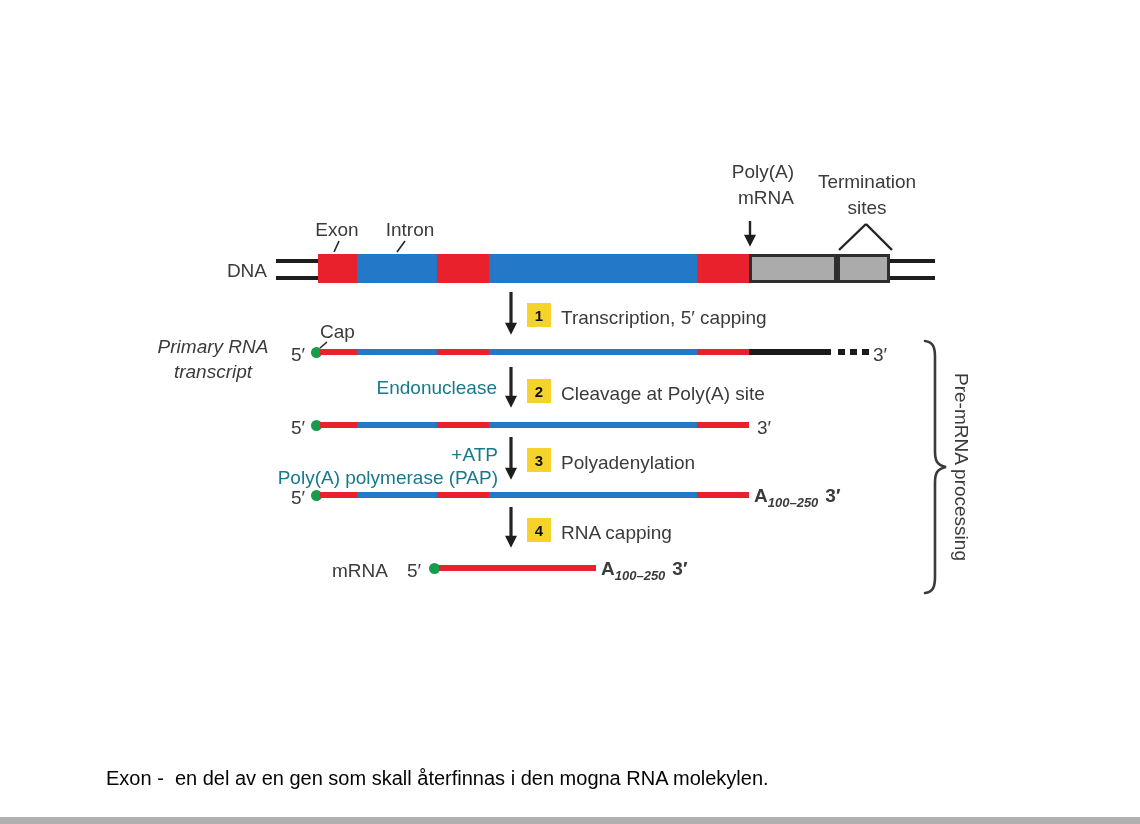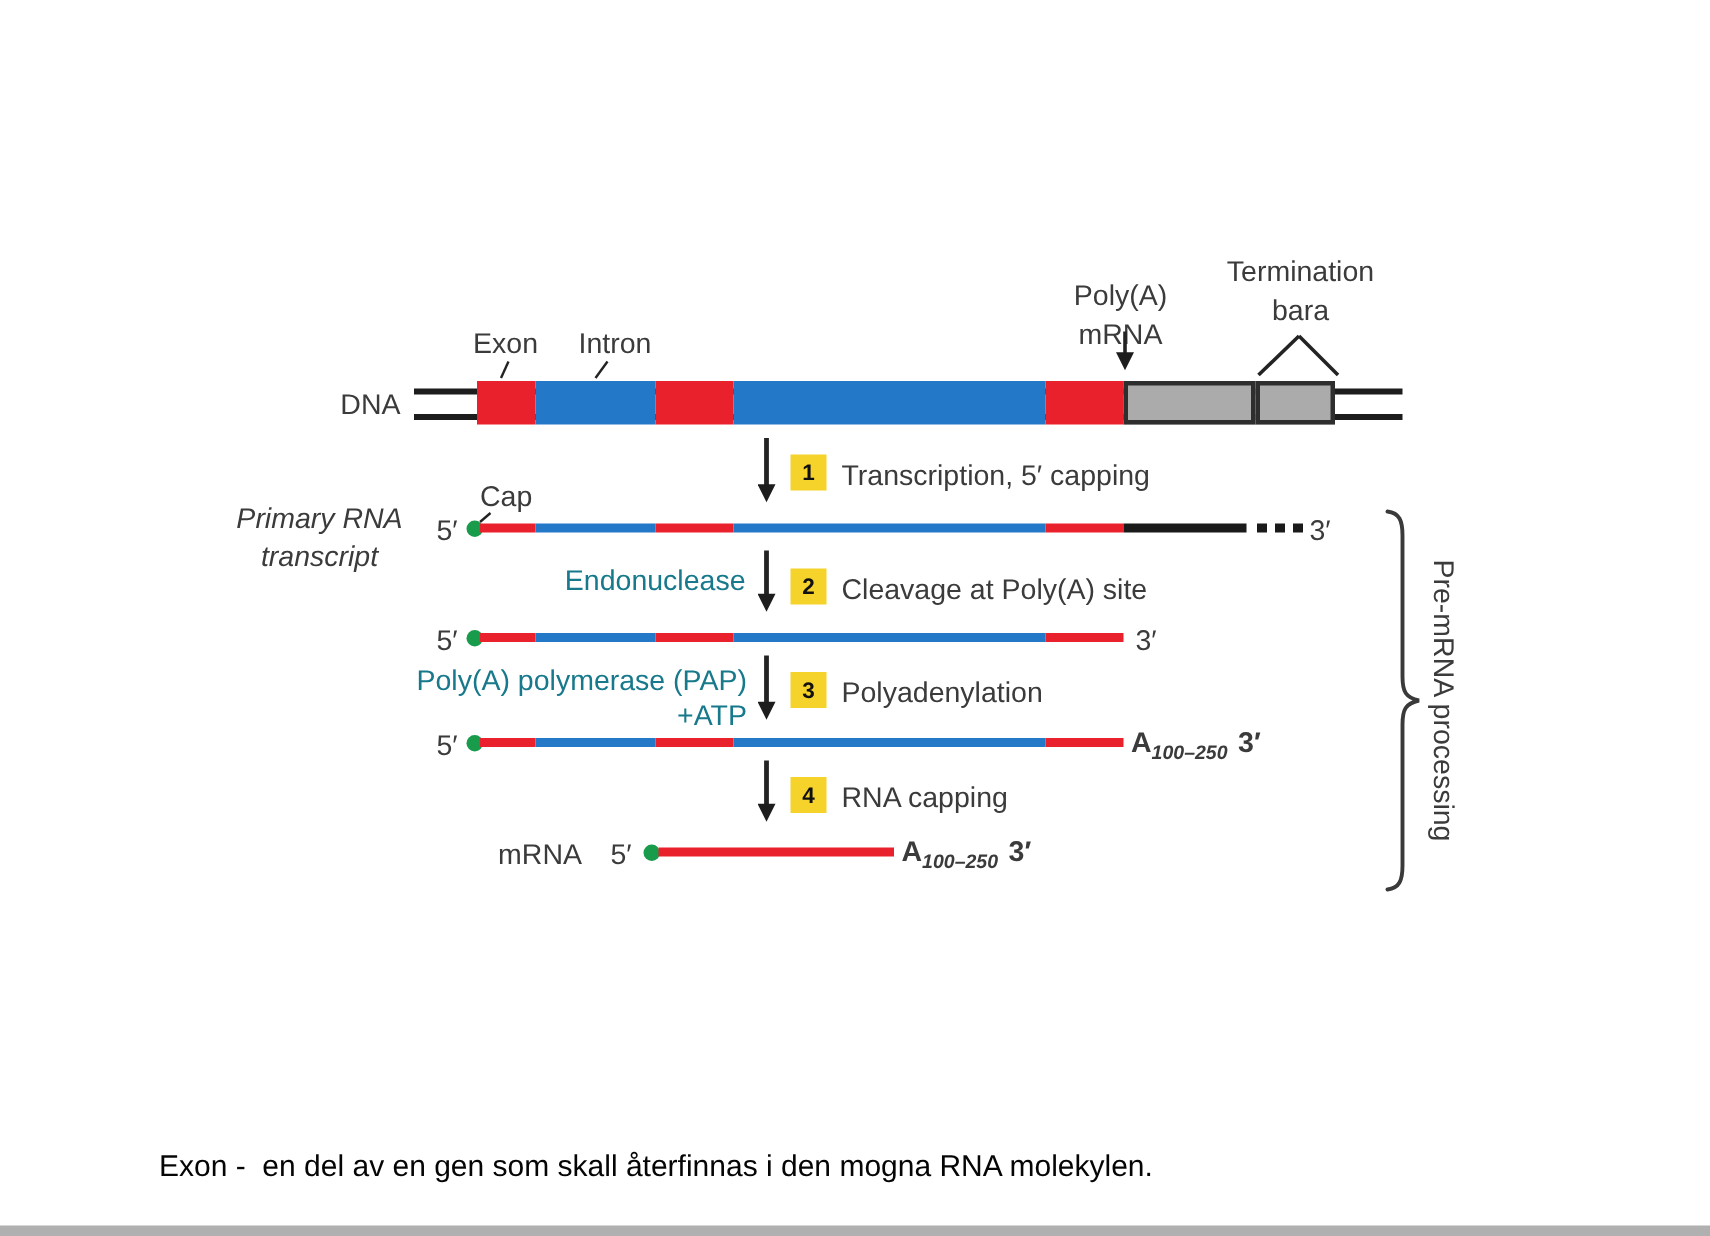--- a/index.html
+++ b/index.html
@@ -54,45 +54,45 @@
   <div class="seg exon" style="width:52px;"></div>
   <div class="seg intron" style="width:208px;"></div>
   <div class="seg exon" style="width:52px;"></div>
   <div class="seg term" style="width:88px;"></div>
   <div class="seg term" style="width:53px;"></div>
 </div>
 
 <div class="abs dg center" style="left:307px; top:217px; width:60px;">Exon</div>
 <div class="abs dg center" style="left:375px; top:217px; width:70px;">Intron</div>
 
-<div class="abs dg center" style="left:700px; top:185px; width:94px;">
+<div class="abs dg center" style="left:700px; top:159px; width:94px;text-align:right;">
   <div>Poly(A)</div>
   <div>mRNA</div>
 </div>
 <div class="abs dg center" style="left:800px; top:169px; width:134px;">
   <div>Termination</div>
-  <div>bara</div>
+  <div>sites</div>
 </div>
 
 <div class="abs badge" style="left:527px; top:303px;">1</div>
 <div class="abs dg" style="left:561px; top:305px;text-align:center;">Transcription, 5′ capping</div>
 
 <div class="abs badge" style="left:527px; top:379px;">2</div>
 <div class="abs dg" style="left:561px; top:381px;">Cleavage at Poly(A) site</div>
 
 <div class="abs badge" style="left:527px; top:448px;">3</div>
 <div class="abs dg" style="left:561px; top:450px;">Polyadenylation</div>
 
 <div class="abs badge" style="left:527px; top:518px;">4</div>
 <div class="abs dg" style="left:561px; top:520px;">RNA capping</div>
 
 <div class="abs enzyme right" style="left:349px; top:376px; width:148px;">Endonuclease</div>
 <div class="abs enzyme right" style="left:238px; top:443px; width:260px;">
+  <div>+ATP</div>
   <div>Poly(A) polymerase (PAP)</div>
-  <div>+ATP</div>
 </div>
 
 <div class="abs dg center" style="left:138px; top:334px; width:150px; line-height:25px;font-style:italic;">
   <div>Primary RNA</div>
   <div>transcript</div>
 </div>
 <div class="abs dg" style="left:320px; top:319px;">Cap</div>
 <div class="abs dg" style="left:291px; top:342px;">5′</div>
 <div class="abs cap-dot" style="left:311px; top:347px;"></div>
 <div class="abs rna" style="left:320px; top:349px;">

